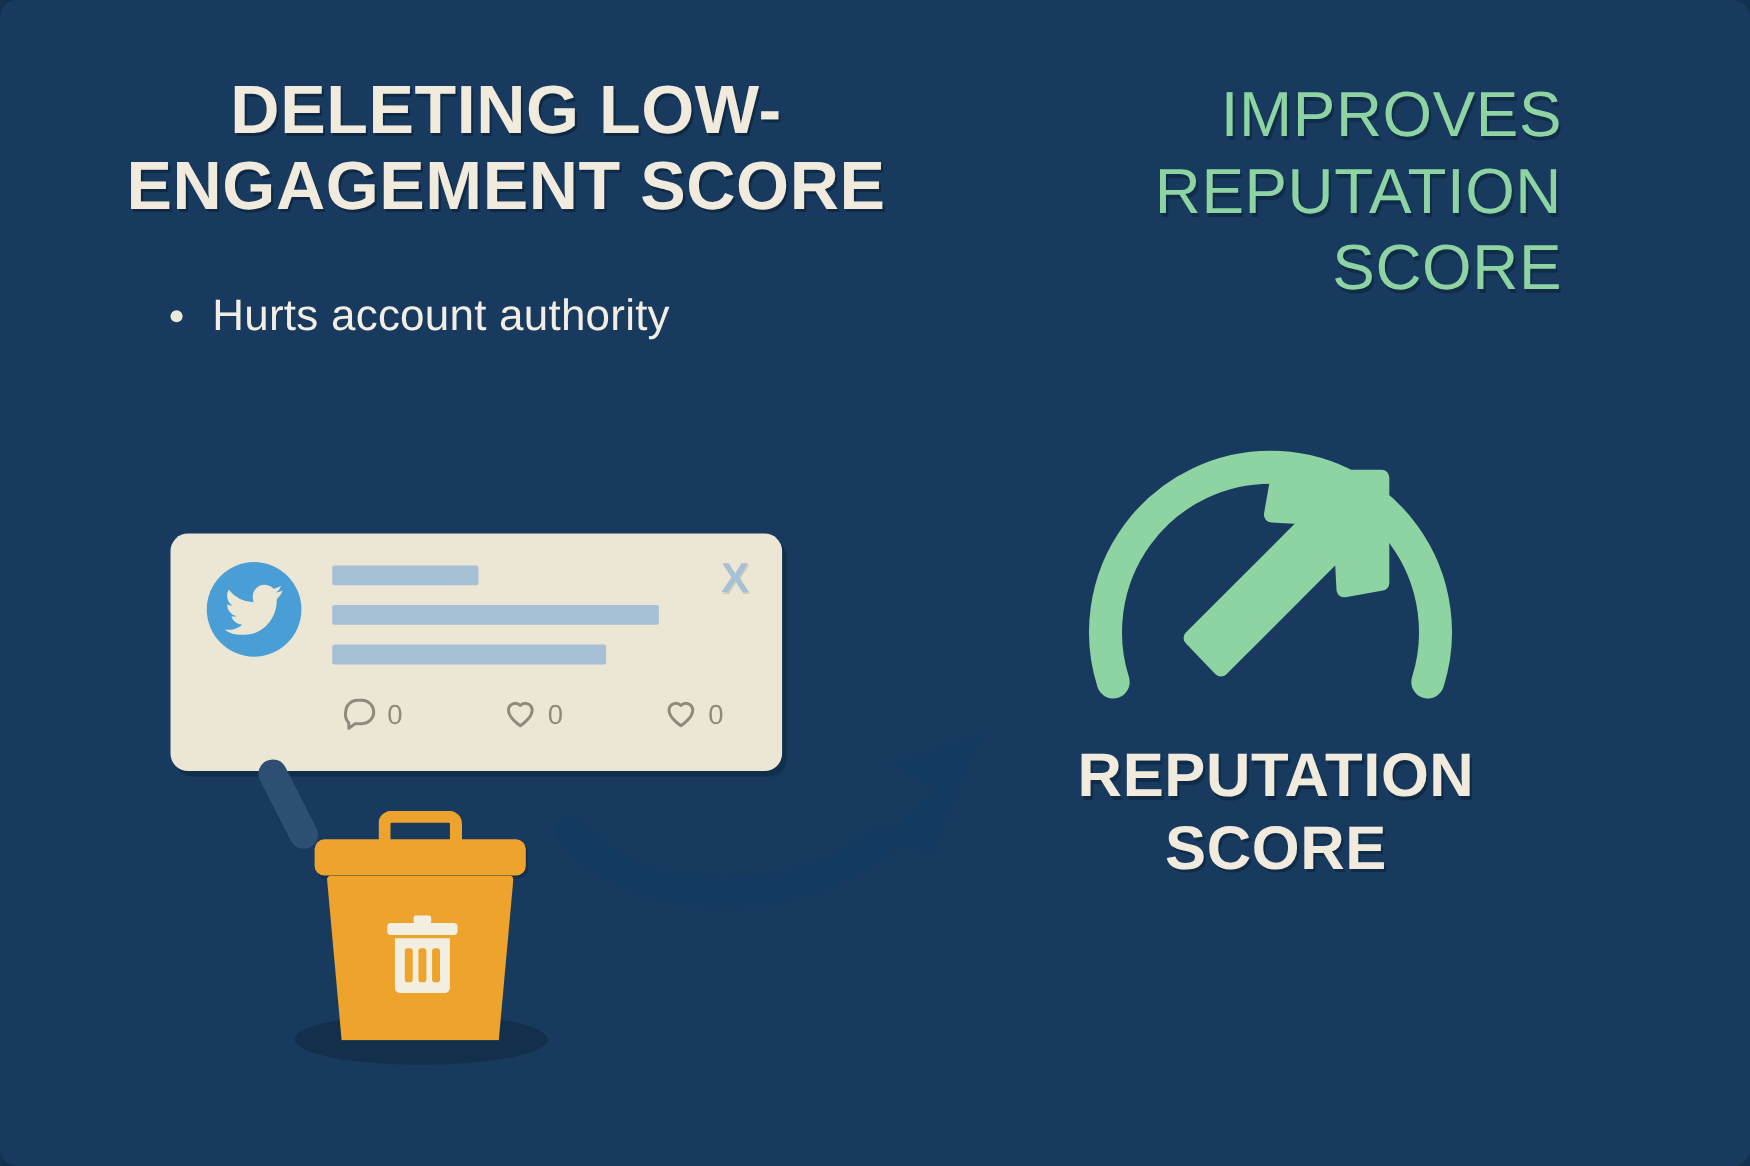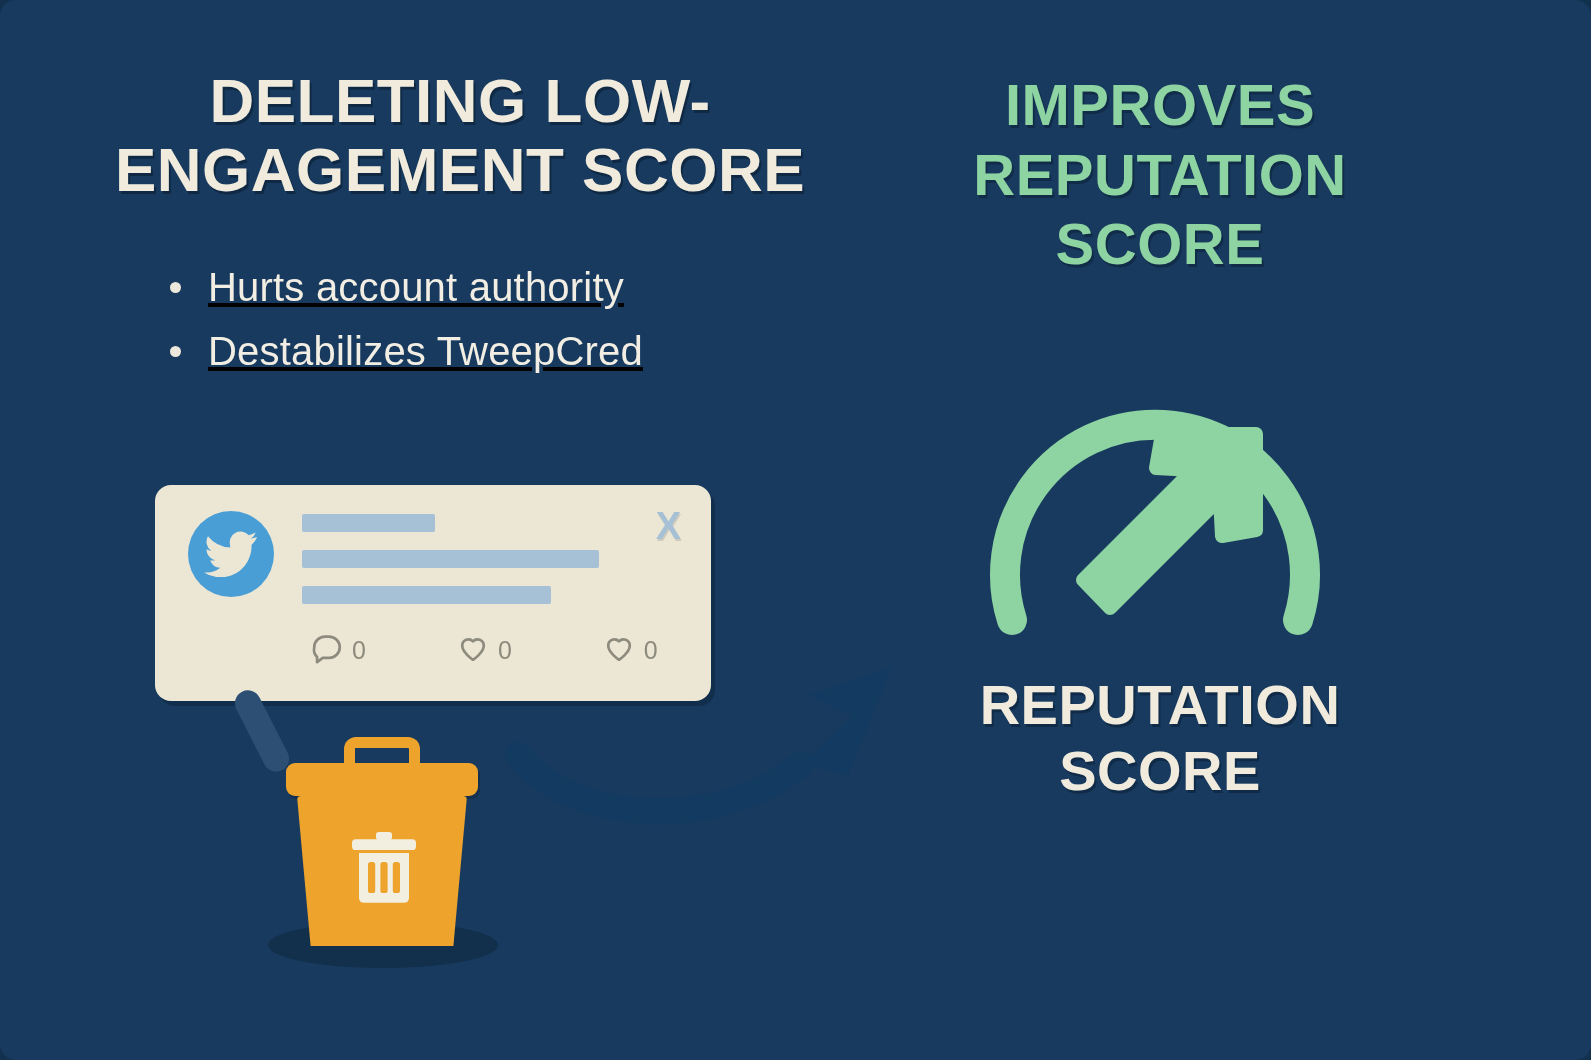--- a/index.html
+++ b/index.html
@@ -27,27 +27,26 @@
     font-size: 62px;
     font-weight: bold;
     line-height: 1.12;
     letter-spacing: 0.5px;
     color: #f0ebdd;
     text-shadow: 2px 3px 0 rgba(9, 28, 48, .55);
   }
 
   #bullet-list {
     position: absolute;
-    left: 160px;
+    left: 145px;
     top: 255px;
     width: 700px;
     list-style: none;
     margin: 0;
     padding: 0;
-    text-decoration: underline;
   }
   #bullet-list li {
     position: relative;
     font-size: 40px;
     line-height: 1.6;
     color: #f2eee4;
     padding-left: 48px;
     letter-spacing: .2px;
   }
   #bullet-list li::before {
@@ -197,23 +196,23 @@
     width: 420px;
     height: 180px;
   }
 
   
   #right-title {
     position: absolute;
     left: 900px;
     top: 70px;
     width: 520px;
-    text-align: center;
+    text-align: right;
     font-size: 58px;
-    font-weight: bold;
+    font-weight: normal;
     line-height: 1.2;
     letter-spacing: 0.5px;
     color: #8ed3a2;
     text-shadow: 2px 3px 0 rgba(9, 28, 48, .45);
   }
   #gauge {
     position: absolute;
     left: 950px;
     top: 330px;
     width: 410px;
@@ -239,23 +238,20 @@
 <div id="canvas">
 
   <div id="left-title">
     <div>DELETING LOW-</div>
     <div>ENGAGEMENT SCORE</div>
   </div>
 
   <ul id="bullet-list">
     <li>
       <span>Hurts account authority</span>
-    </li>
-    <li>
-      <span>Destabilizes TweepCred</span>
     </li>
   </ul>
 
   <div id="tweet-card">
 
     <div id="tweet-avatar">
       <svg width="54" height="46" viewBox="0 0 24 20" aria-hidden="true">
         <path fill="#ece7d5" d="M23.6 2.4c-.86.38-1.79.64-2.77.76a4.83 4.83 0 0 0 2.12-2.67c-.93.55-1.97.95-3.07 1.17A4.82 4.82 0 0 0 11.6 6.06c0 .38.04.75.12 1.1A13.68 13.68 0 0 1 1.77 2.1a4.82 4.82 0 0 0 1.49 6.44 4.78 4.78 0 0 1-2.18-.6v.06a4.83 4.83 0 0 0 3.87 4.73 4.86 4.86 0 0 1-2.18.08 4.83 4.83 0 0 0 4.5 3.35A9.69 9.69 0 0 1 0 18.18a13.65 13.65 0 0 0 7.4 2.17c8.88 0 13.73-7.36 13.73-13.74l-.02-.63A9.8 9.8 0 0 0 23.6 2.4z"></path>
       </svg>
     </div>

